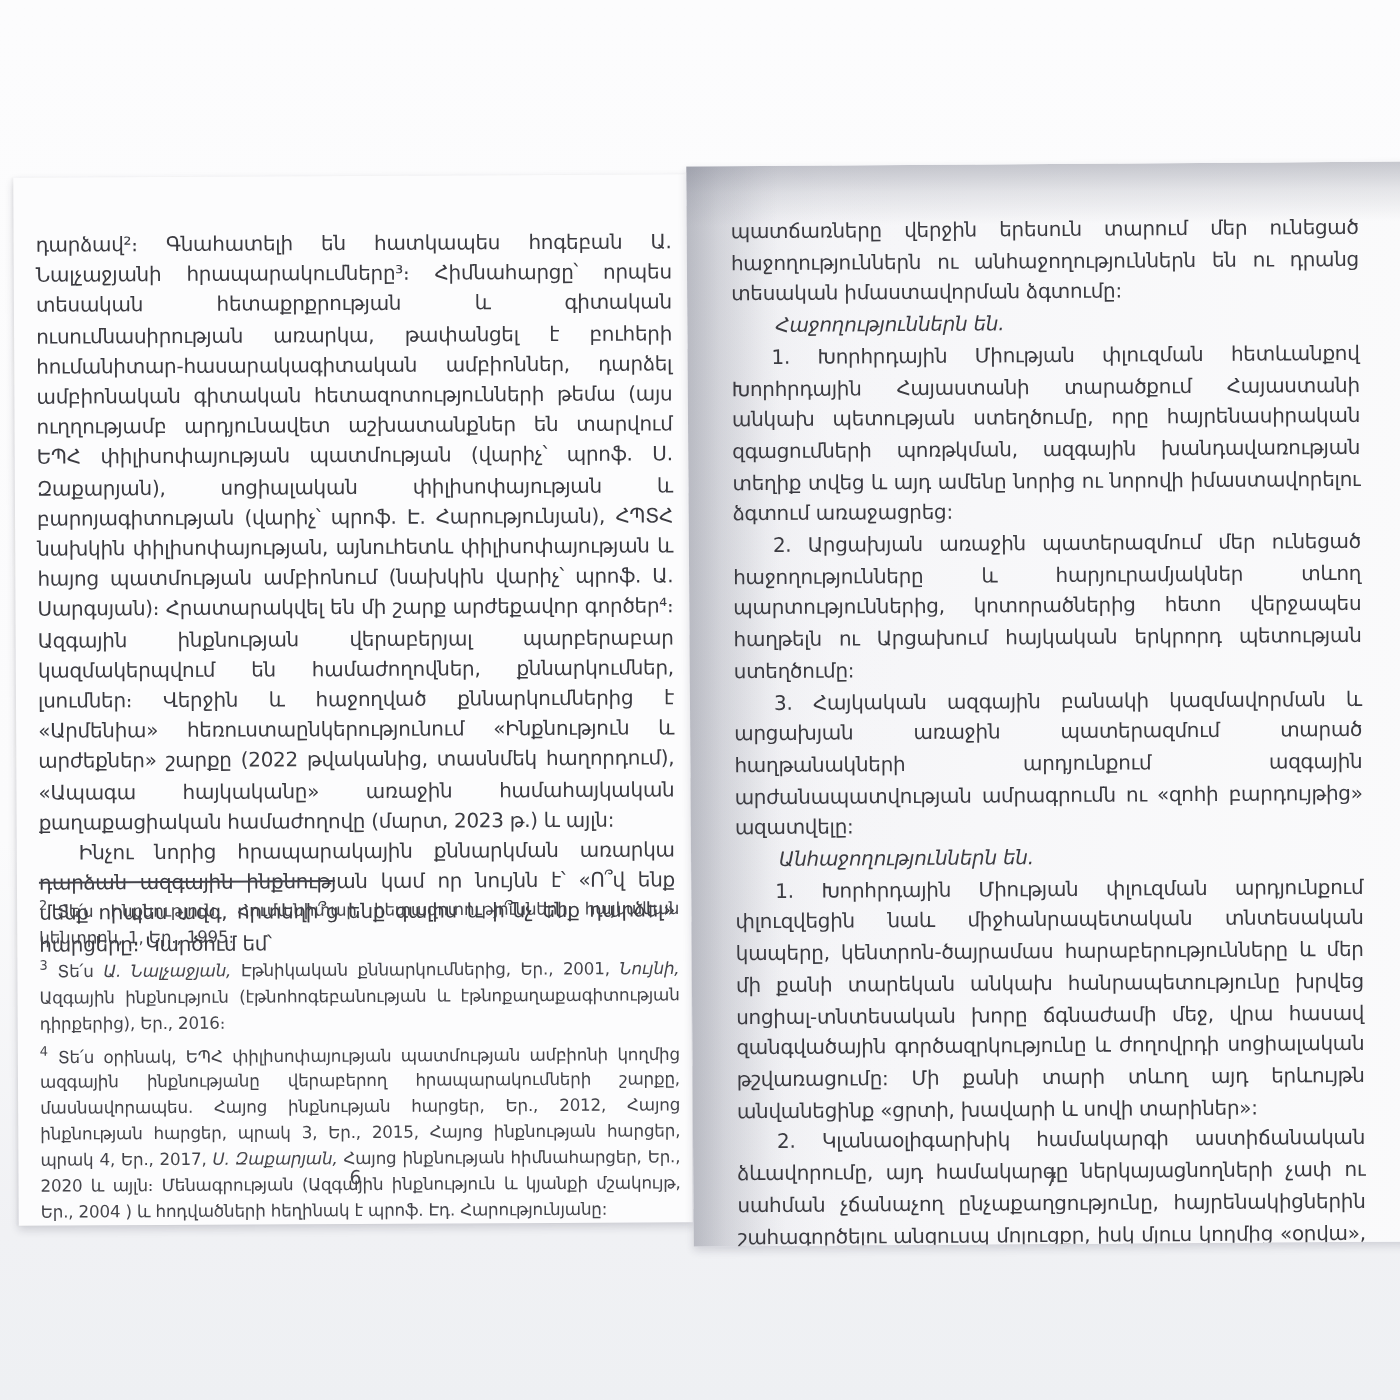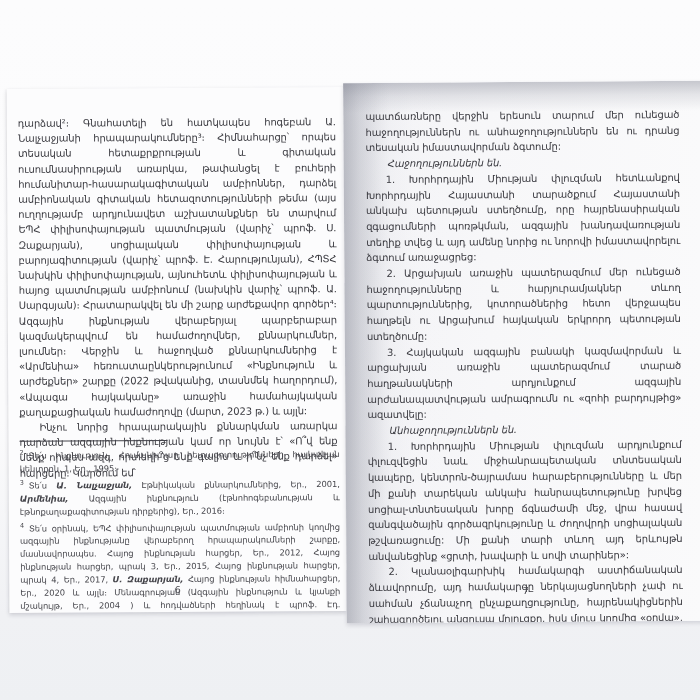--- a/index.html
+++ b/index.html
@@ -45,41 +45,41 @@
   .footnote-rule{
     position:absolute;left:11px;top:352px;width:148px;height:1px;
     background:#45454c;
   }
   .footnotes{
     position:absolute;left:11px;top:358px;width:320px;
     font-size:8.4px;line-height:13px;text-align:justify;color:#45454b;letter-spacing:-0.1px;
   }
   .footnote{margin:0 0 1px 0;}
   .footnote sup{font-size:6.5px;margin-right:5px;}
-  .footnote .bi{font-weight:bold;font-style:italic;}
+  .footnote .bi{font-weight:normal;font-style:italic;}
   .pagenum{
     position:absolute;font-size:9.5px;color:#4a4a50;text-align:center;
   }
   .pagenum-left{left:0;right:0;bottom:17px;}
   .pagenum-right{left:22px;width:314px;bottom:26px;}
 </style>
 </head>
 <body>
 
 <div class="scene">
 
   <div class="page page-left">
     <div class="page-body left-body" id="left-paras">
         <p class="para continuation">դարձավ²։ Գնահատելի են հատկապես հոգեբան Ա. Նալչաջյանի հրապարակումները³։ Հիմնահարցը՝ որպես տեսական հետաքրքրության և գիտական ուսումնասիրության առարկա, թափանցել է բուհերի հումանիտար-հասարակագիտական ամբիոններ, դարձել ամբիոնական գիտական հետազոտությունների թեմա (այս ուղղությամբ արդյունավետ աշխատանքներ են տարվում ԵՊՀ փիլիսոփայության պատմության (վարիչ՝ պրոֆ. Ս. Զաքարյան), սոցիալական փիլիսոփայության և բարոյագիտության (վարիչ՝ պրոֆ. Է. Հարությունյան), ՀՊՏՀ նախկին փիլիսոփայության, այնուհետև փիլիսոփայության և հայոց պատմության ամբիոնում (նախկին վարիչ՝ պրոֆ. Ա. Սարգսյան)։ Հրատարակվել են մի շարք արժեքավոր գործեր⁴։ Ազգային ինքնության վերաբերյալ պարբերաբար կազմակերպվում են համաժողովներ, քննարկումներ, լսումներ։ Վերջին և հաջողված քննարկումներից է «Արմենիա» հեռուստաընկերությունում «Ինքնություն և արժեքներ» շարքը (2022 թվականից, տասնմեկ հաղորդում), «Ապագա հայկականը» առաջին համահայկական քաղաքացիական համաժողովը (մարտ, 2023 թ.) և այլն:</p>
         <p class="para indent">Ինչու նորից հրապարակային քննարկման առարկա դարձան ազգային ինքնության կամ որ նույնն է՝ «Ո՞վ ենք մենք որպես ազգ, որտեղի՞ց ենք գալիս և ի՞նչ ենք դարձել» հարցերը։ Կարծում եմ՝</p>
       </div>
     <div class="footnote-rule"></div>
     <div class="footnotes" id="left-footnotes">
         <div class="footnote"><sup>2</sup><span>Տե՛ս Ինքնություն, Հումանիտար հետազոտությունների հայկական կենտրոն, 1, Եր., 1995։</span></div>
-        <div class="footnote"><sup>3</sup><span>Տե՛ս </span><span class="bi">Ա. Նալչաջյան,</span><span> Էթնիկական քննարկումներից, Եր., 2001, </span><span class="bi">Արմենիա,</span><span> Ազգային ինքնություն (էթնոհոգեբանության և էթնոքաղաքագիտության դիրքերից), Եր., 2016։</span></div>
+        <div class="footnote"><sup>3</sup><span>Տե՛ս </span><span class="bi">Ա. Նալչաջյան,</span><span> Էթնիկական քննարկումներից, Եր., 2001, </span><span class="bi">Նույնի,</span><span> Ազգային ինքնություն (էթնոհոգեբանության և էթնոքաղաքագիտության դիրքերից), Եր., 2016։</span></div>
         <div class="footnote"><sup>4</sup><span>Տե՛ս օրինակ, ԵՊՀ փիլիսոփայության պատմության ամբիոնի կողմից ազգային ինքնությանը վերաբերող հրապարակումների շարքը, մասնավորապես. Հայոց ինքնության հարցեր, Եր., 2012, Հայոց ինքնության հարցեր, պրակ 3, Եր., 2015, Հայոց ինքնության հարցեր, պրակ 4, Եր., 2017, </span><span class="bi">Ս. Զաքարյան,</span><span> Հայոց ինքնության հիմնահարցեր, Եր., 2020 և այլն։ Մենագրության (Ազգային ինքնություն և կյանքի մշակույթ, Եր., 2004 ) և հոդվածների հեղինակ է պրոֆ. Էդ. Հարությունյանը:</span></div>
       </div>
     <div class="pagenum pagenum-left">6</div>
   </div>
 
   <div class="page page-right">
     <div class="shadow-top"></div>
     <div class="shadow-gutter"></div>
     <div class="page-body right-body" id="right-paras">
         <p class="para continuation">պատճառները վերջին երեսուն տարում մեր ունեցած հաջողություններն ու անհաջողություններն են ու դրանց տեսական իմաստավորման ձգտումը:</p>

